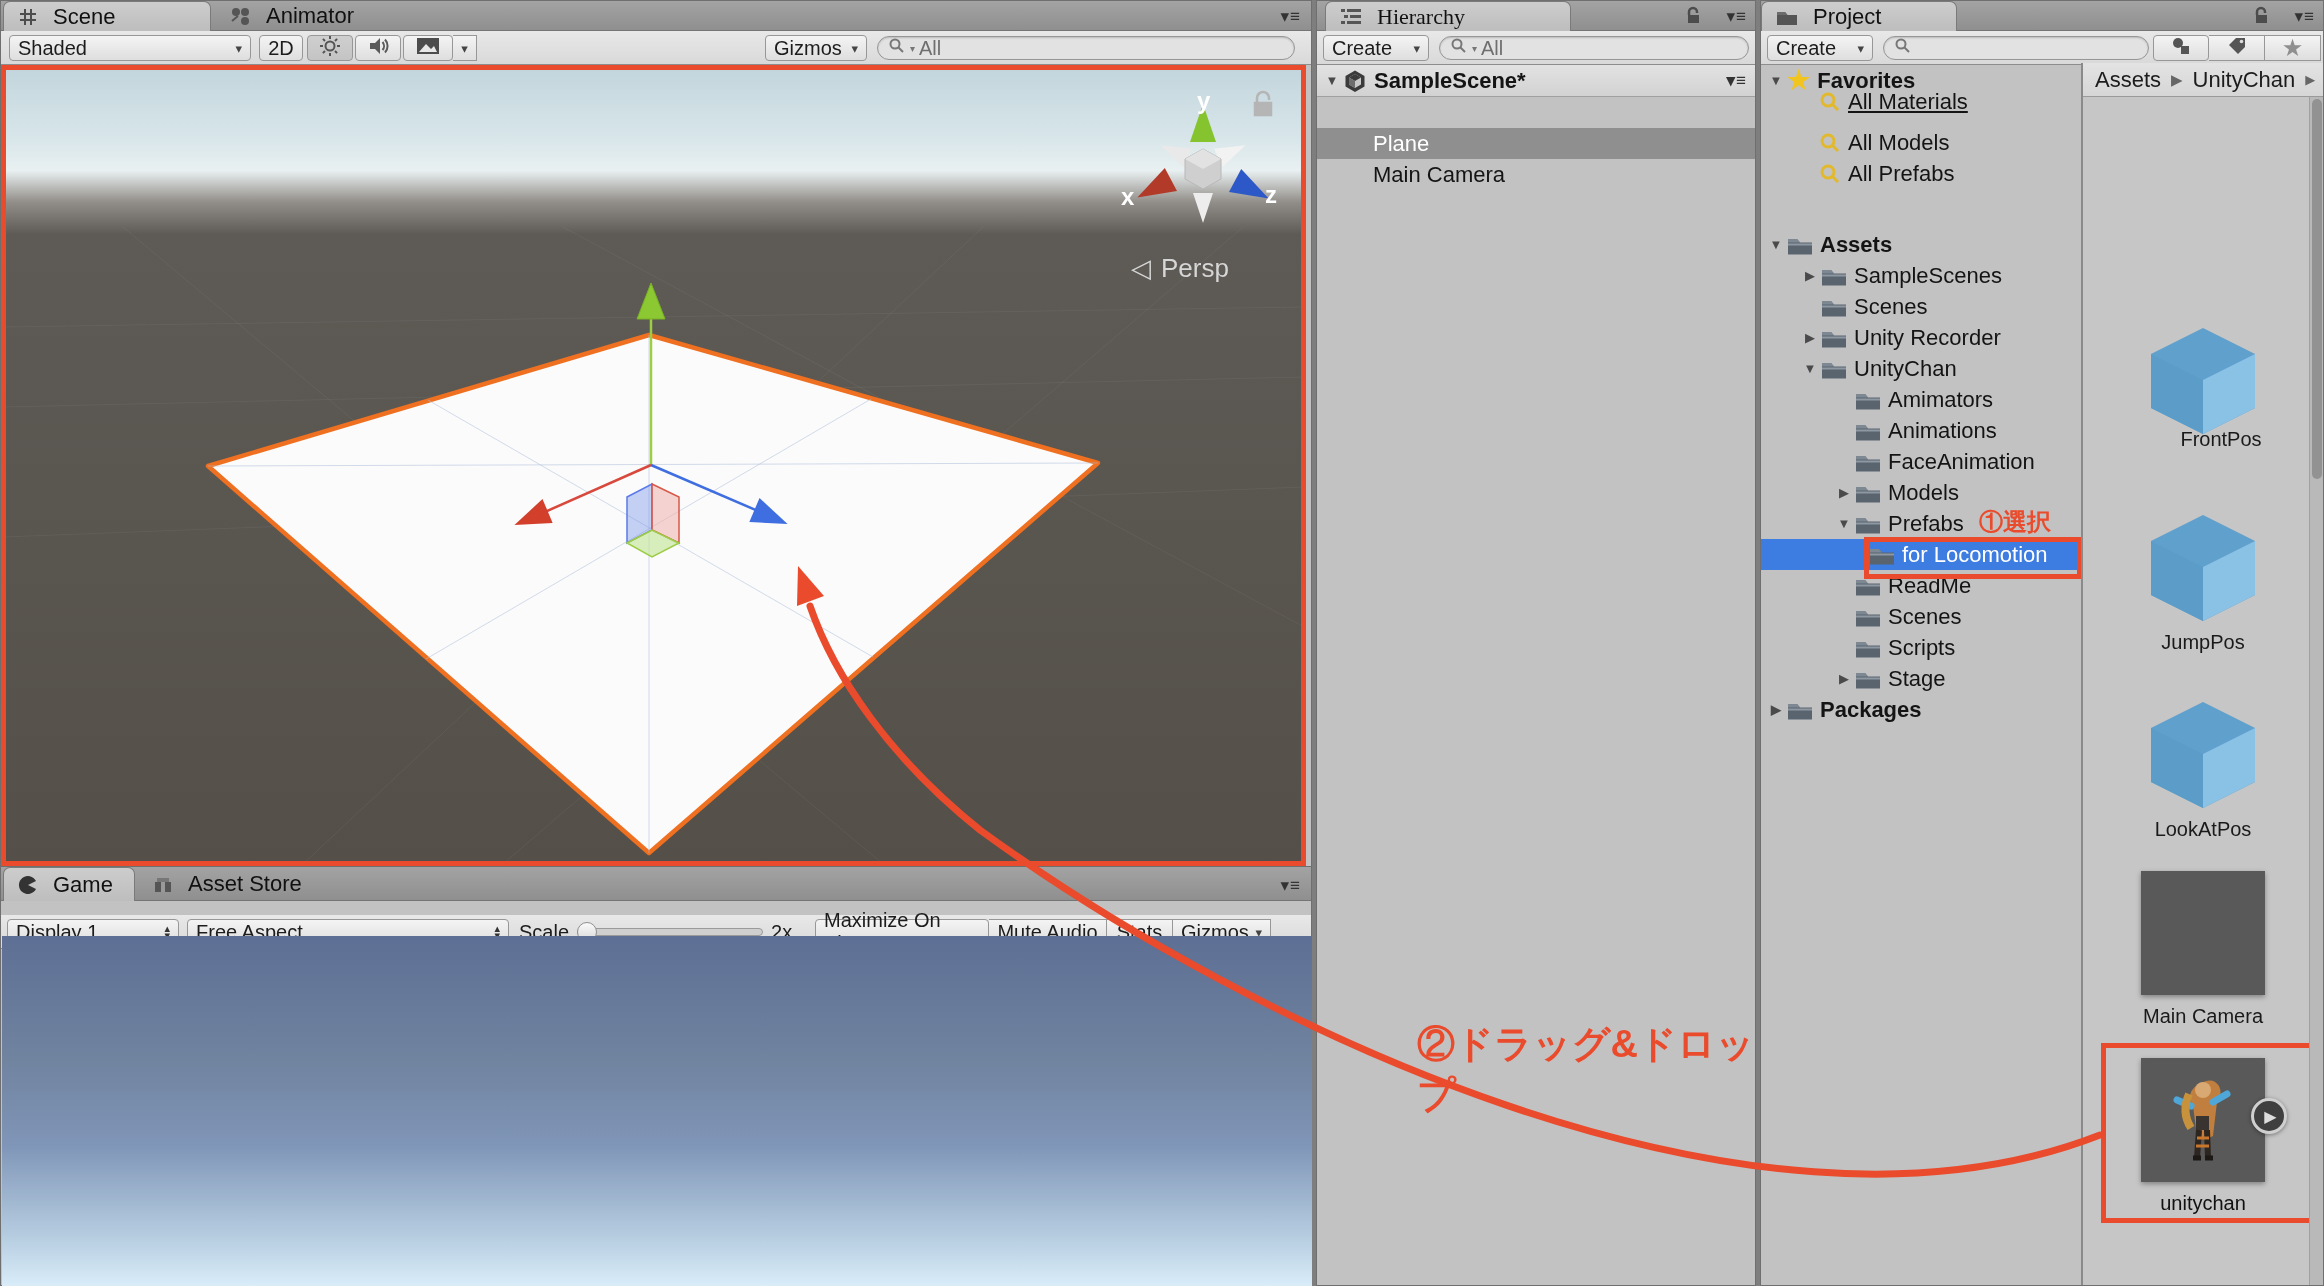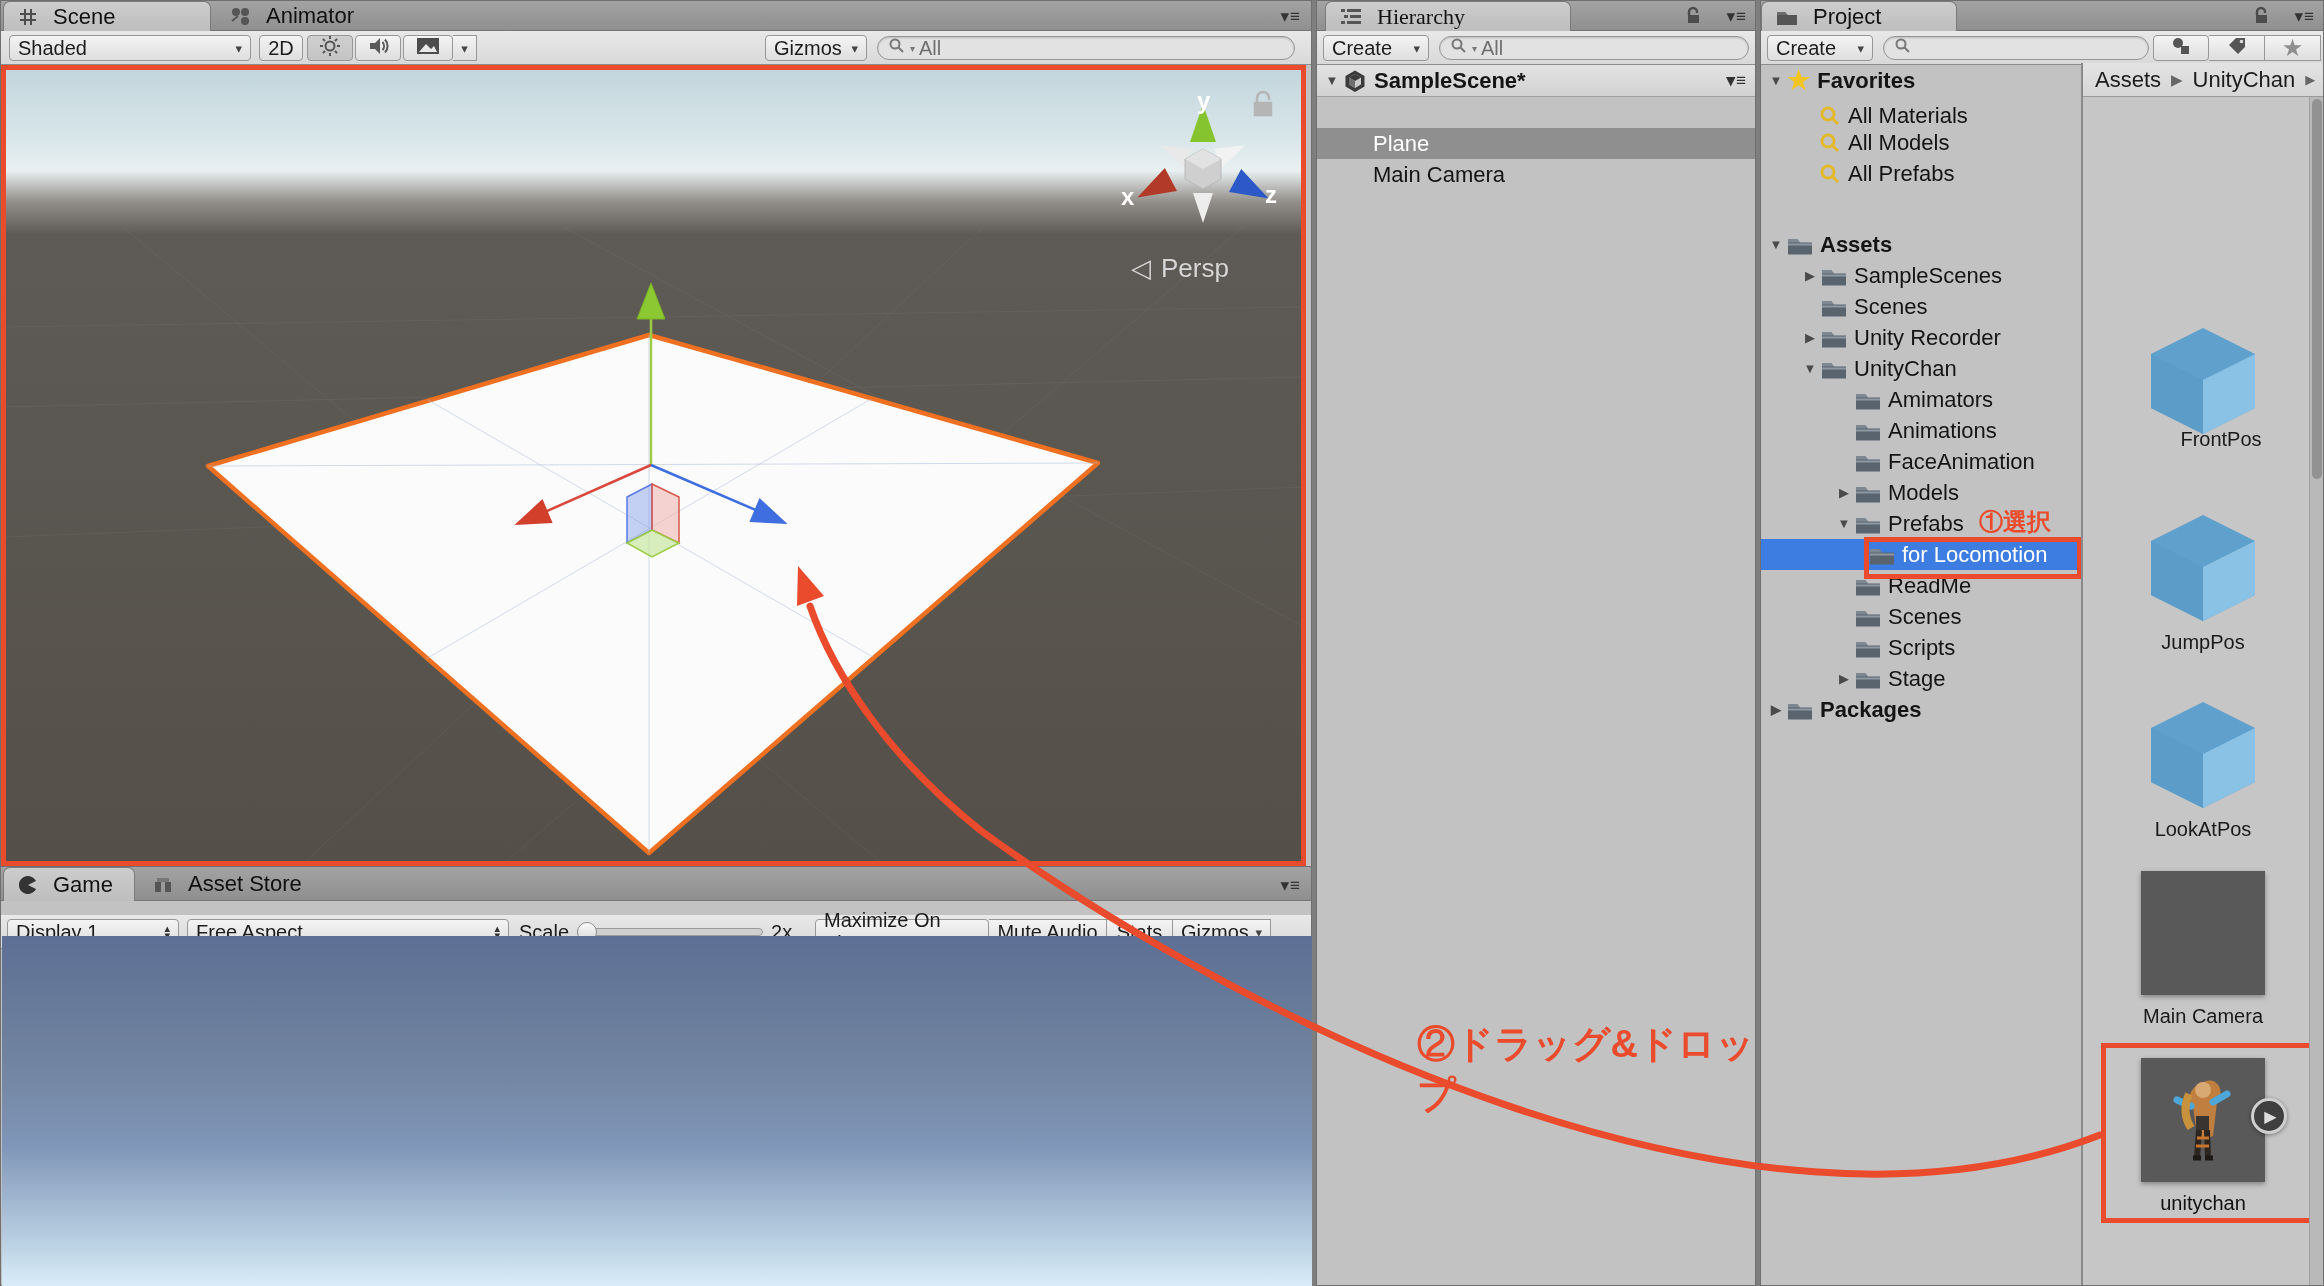--- a/index.html
+++ b/index.html
@@ -364,21 +364,21 @@
     </div>
   </div>
 
   <div style="position:absolute;left:0;top:62px;width:320px;bottom:0;">
 
     <div class="row bold" style="top:2px;">
       <span class="disc" style="margin-left:4px;">▼</span>
       <span class="tico" style="color:#f2c41e;font-size:26px;">★</span>
       <span>Favorites</span>
     </div>
-    <div class="row" style="top:37px;">
+    <div class="row" style="top:23px;text-decoration:underline;">
       <span class="tico" style="margin-left:58px;">
         <svg width="22" height="22">
             <circle cx="9" cy="9" r="6" fill="none" stroke="#e3b92c" stroke-width="3"></circle>
             <path d="M13.5 13.5L19 19" stroke="#e3b92c" stroke-width="3"></path>
           </svg>
       </span>
       <span>All Materials</span>
     </div>
     <div class="row" style="top:64px;">
       <span class="tico" style="margin-left:58px;">

